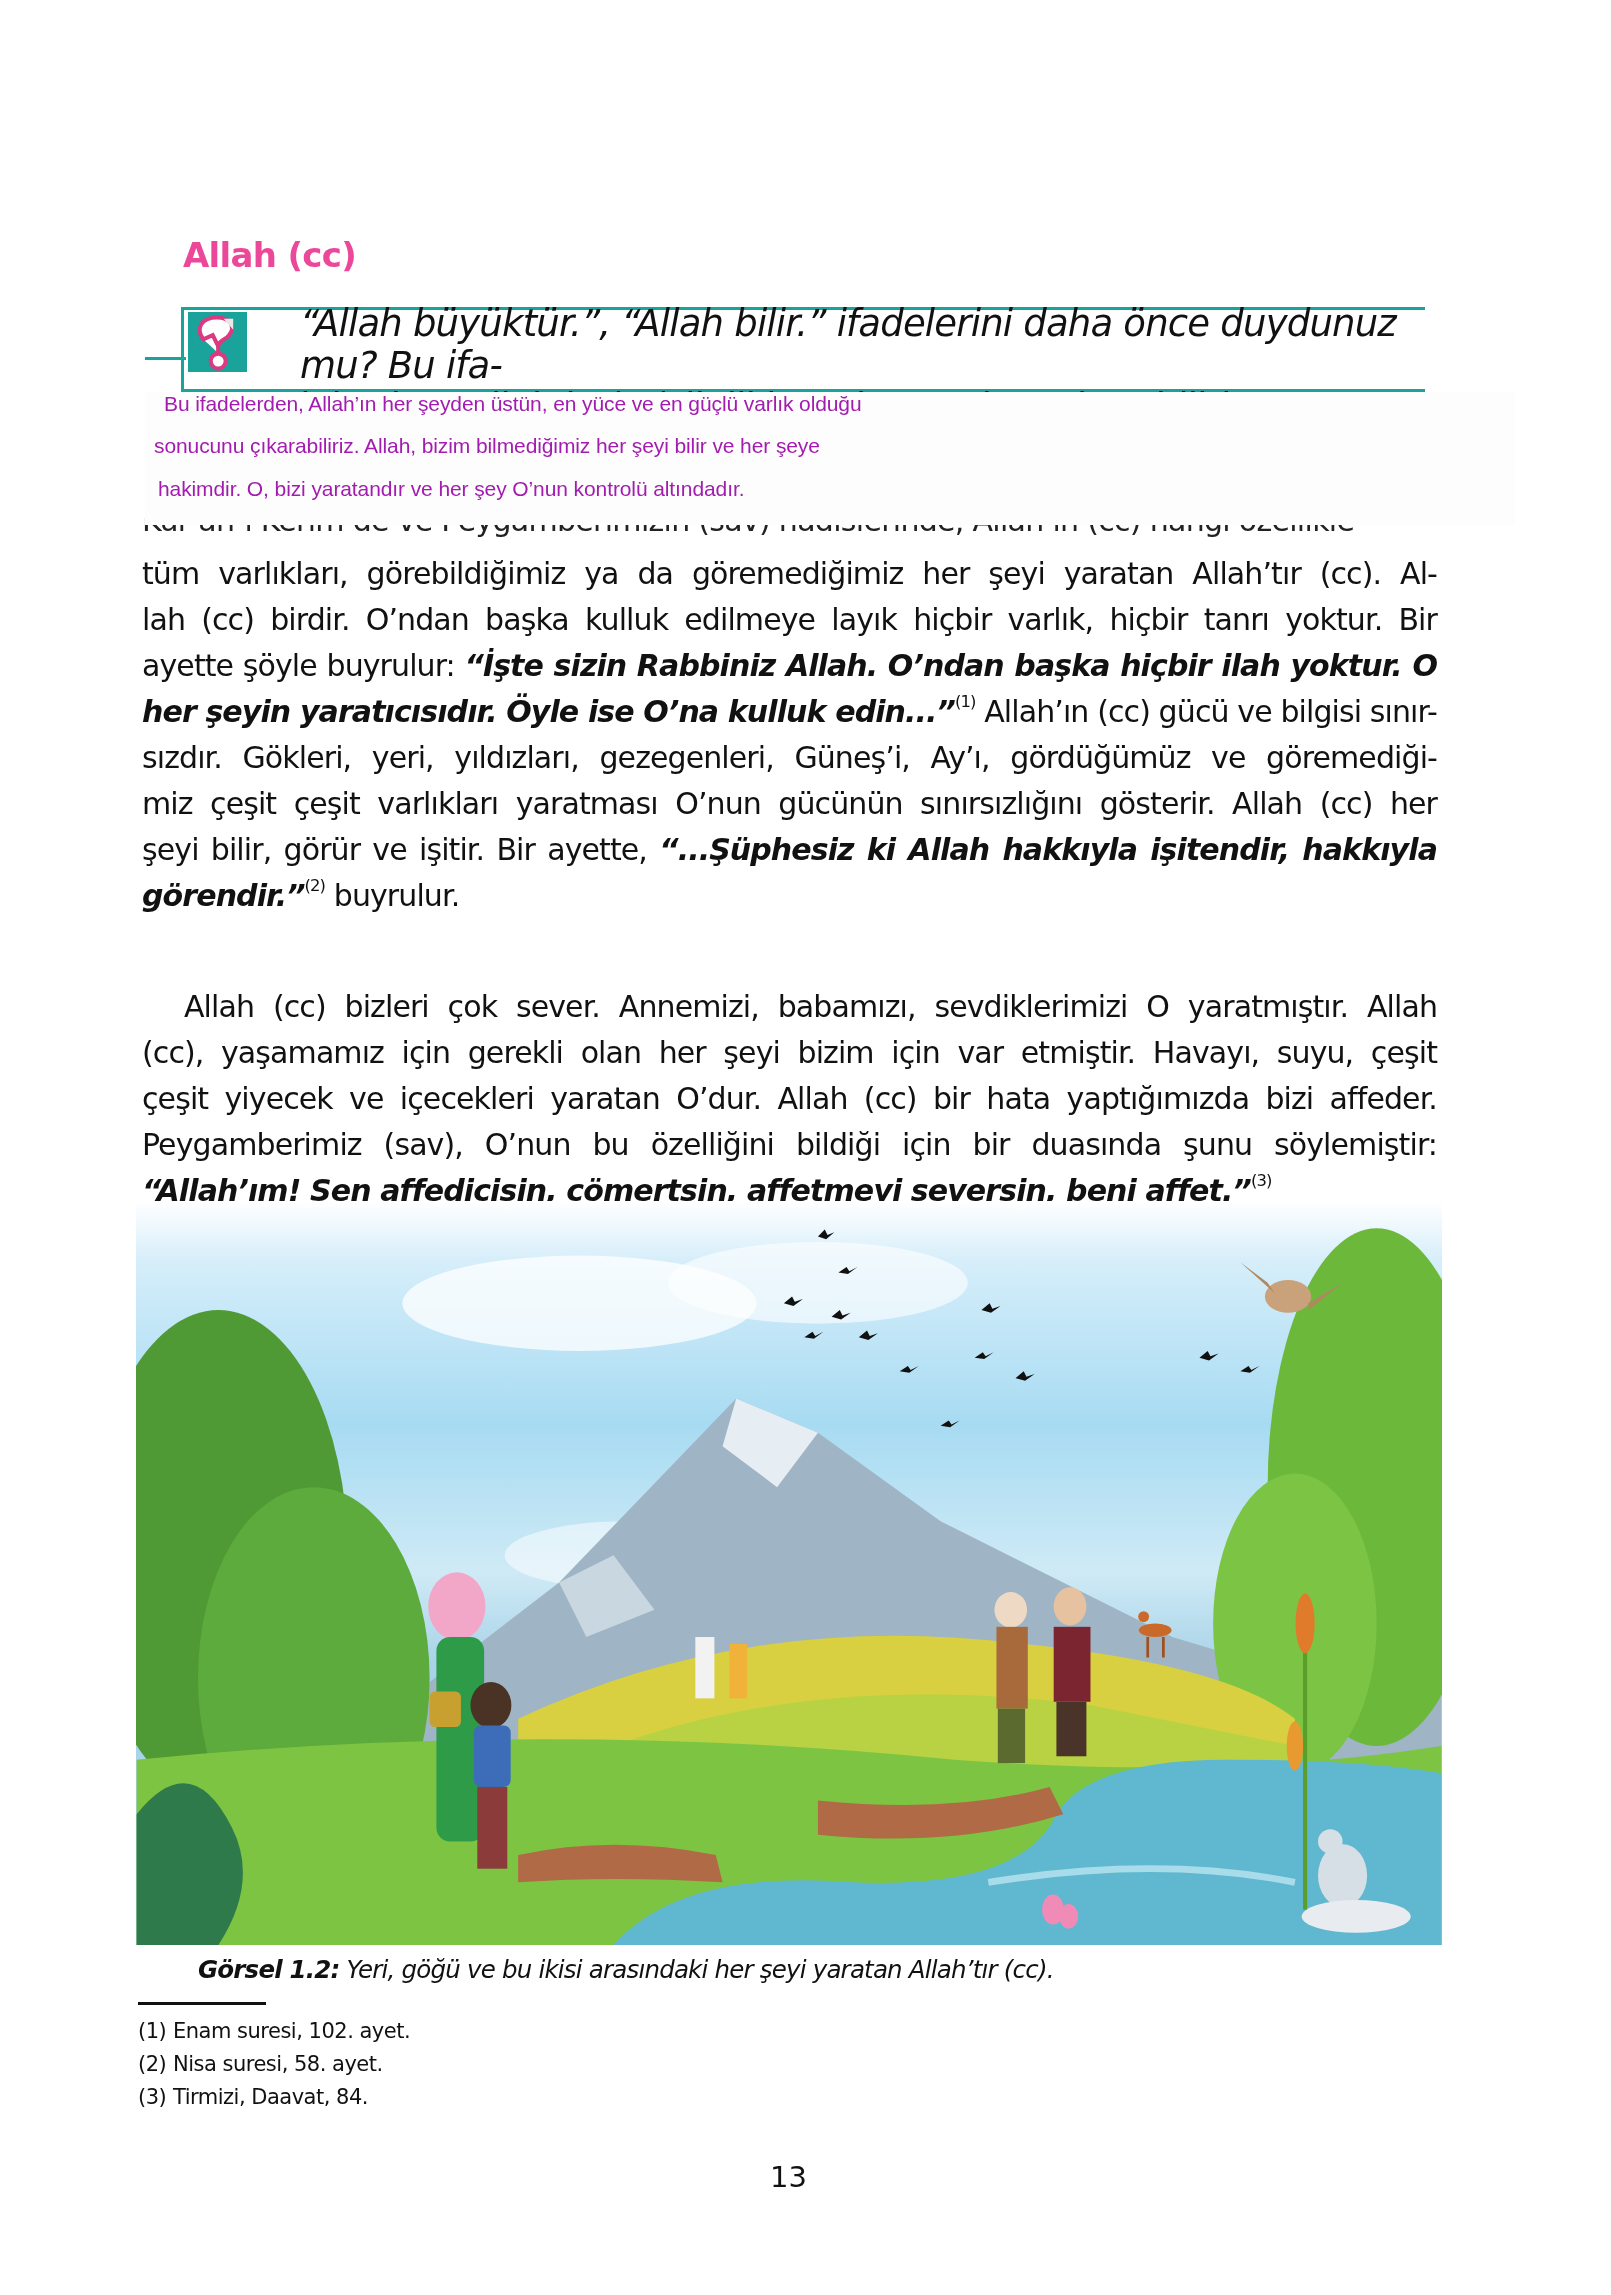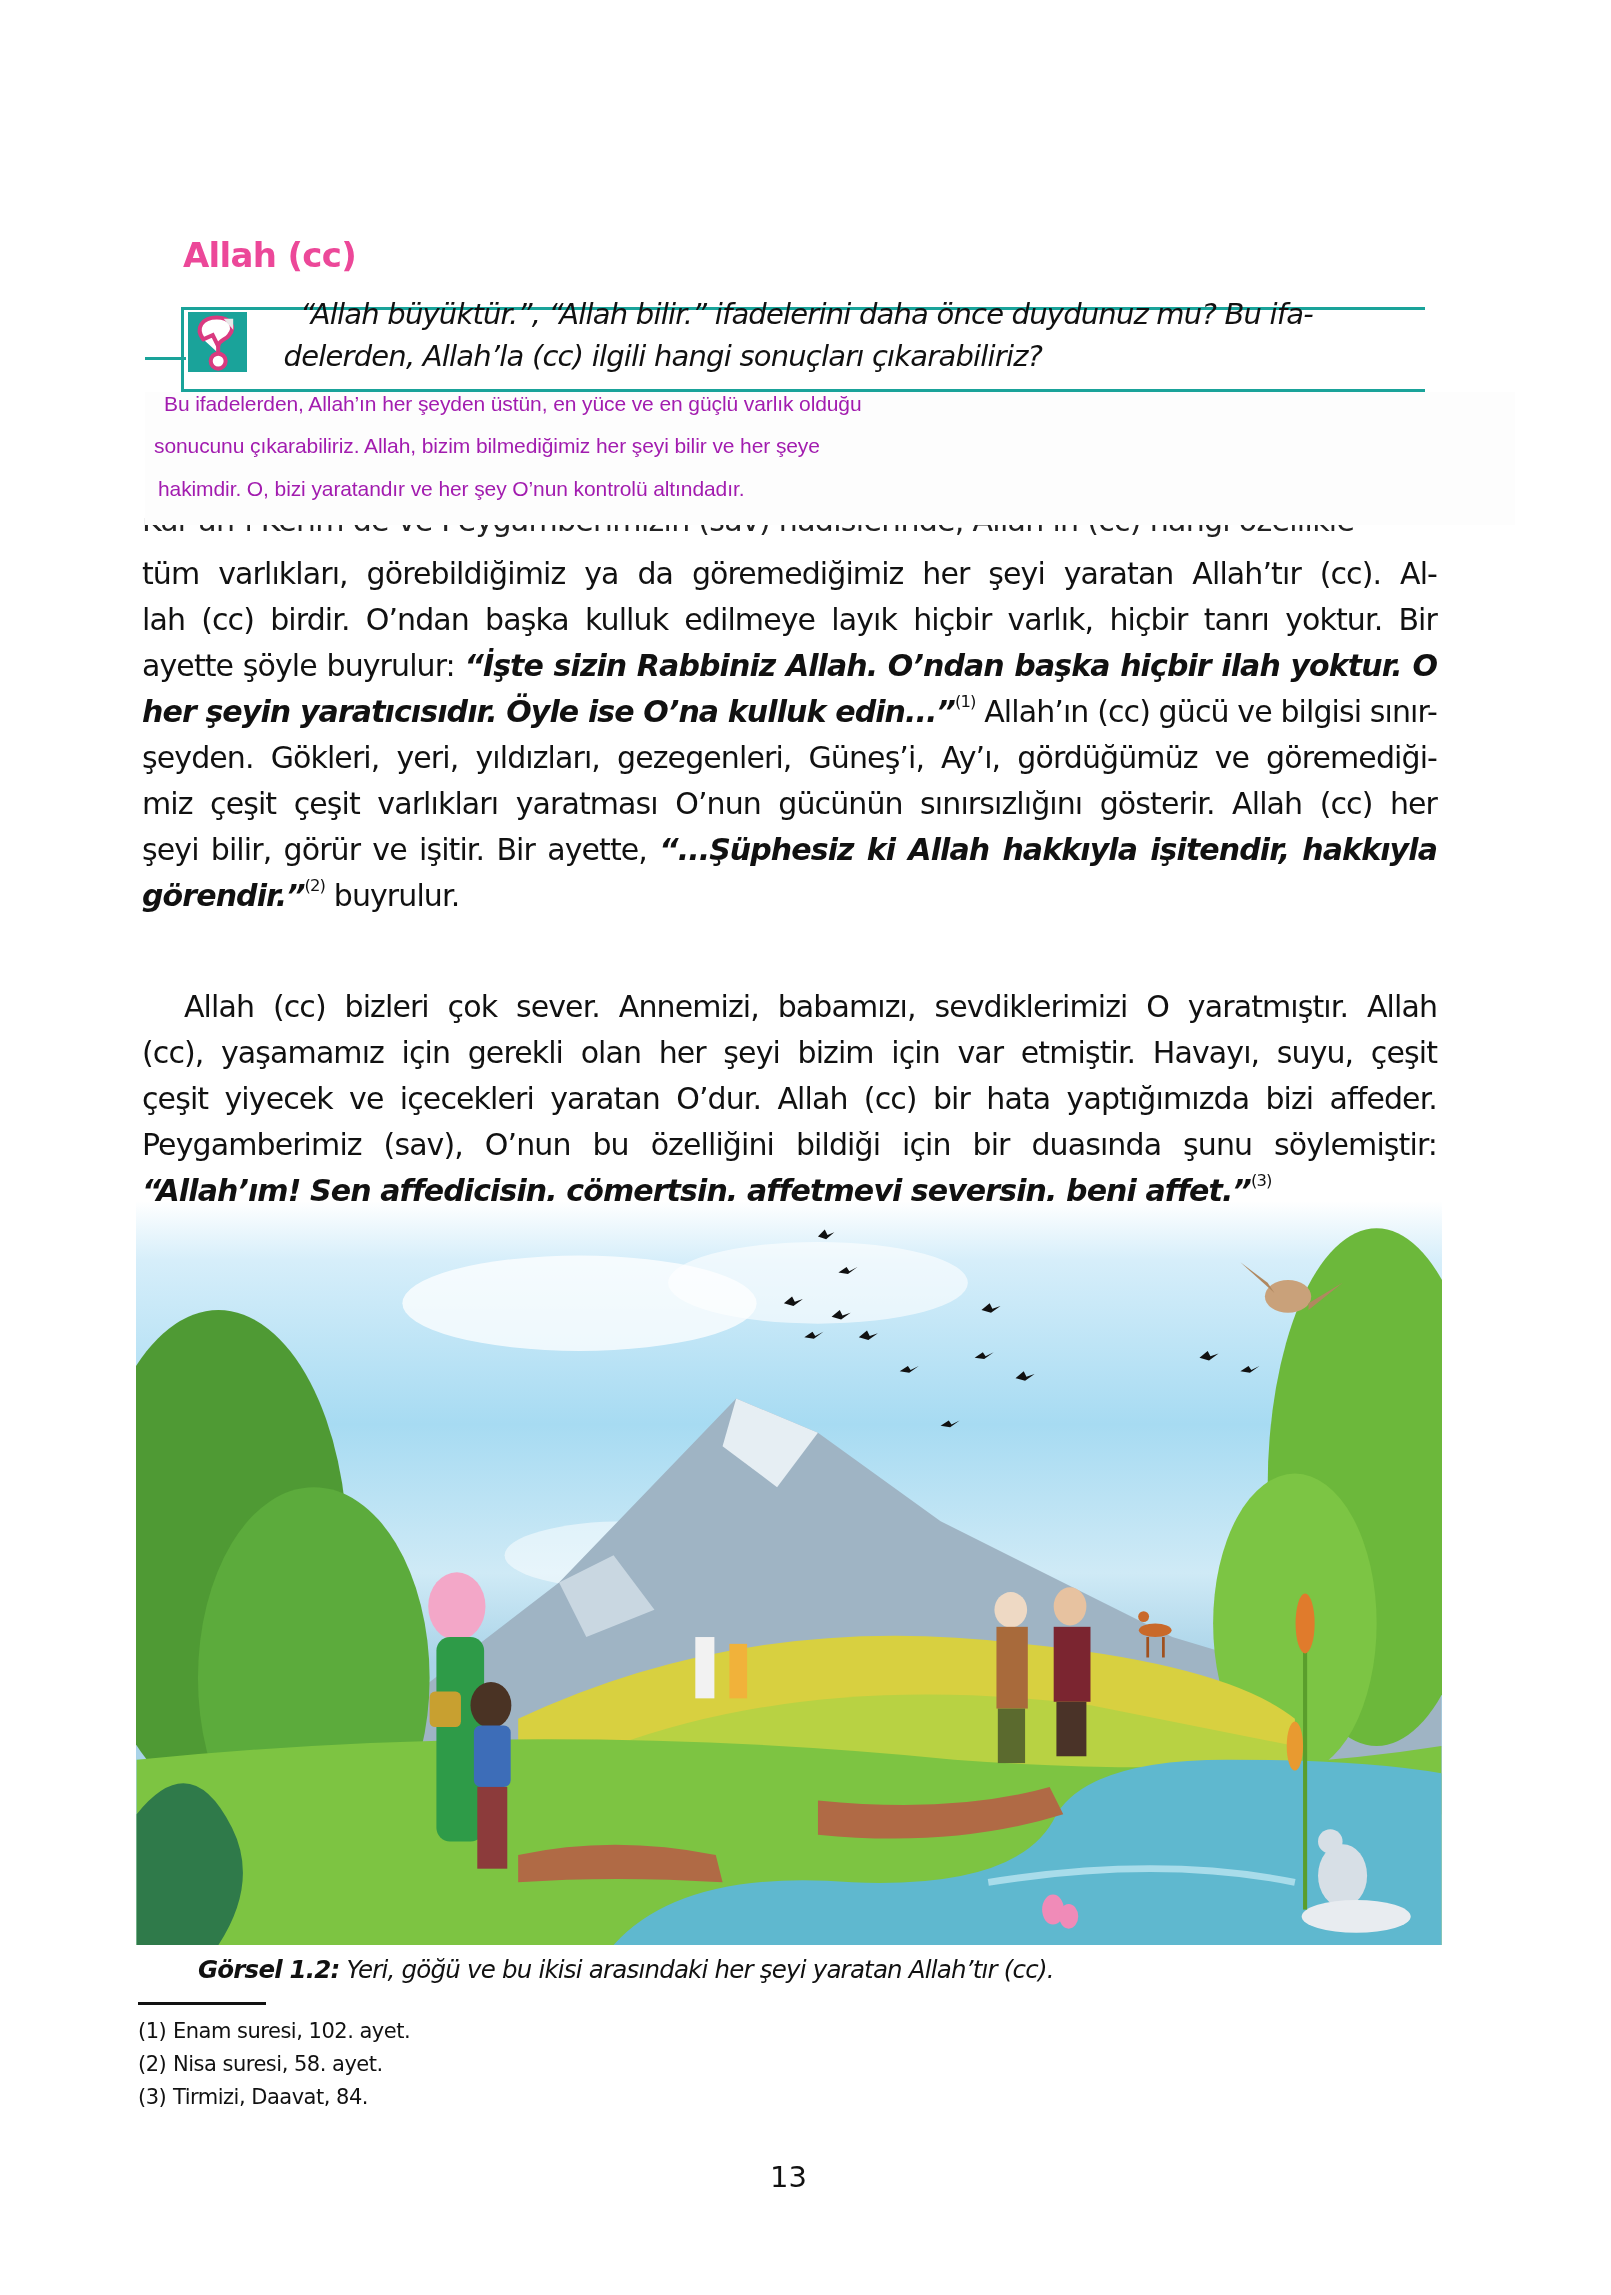--- a/index.html
+++ b/index.html
@@ -8,21 +8,21 @@
 
   .heading { position: absolute; left: 183px; top: 235px; font-size: 34px; font-weight: bold;
              color: #ec4899; font-family: "DejaVu Sans", sans-serif; letter-spacing: -0.7px; }
 
   
   .q-line-left { position: absolute; left: 145px; top: 357px; width: 41px; height: 3.4px; background: #1aa39a; }
   .q-frame { position: absolute; left: 181px; top: 307px; width: 1244px; height: 85px;
              border-left: 3.4px solid #1aa39a; border-top: 3.4px solid #1aa39a; border-bottom: 3.4px solid #1aa39a;
              border-right: none; box-sizing: border-box; }
   .q-icon { position: absolute; left: 188px; top: 312px; width: 59px; height: 60px; background: #1aa39a; }
-  .q-text { position: absolute; left: 300px; top: 293px; width: 1132px; font-size: 29px; font-style: italic;
+  .q-text { position: absolute; left: 300px; top: 303px; width: 1132px; font-size: 37px; font-style: italic;
             line-height: 42px; font-family: "DejaVu Sans", sans-serif; font-weight: 300; letter-spacing: -0.8px; }
   .q-text .l2 { display:block; margin-left: -16.4px; }
 
   
   .answer { position: absolute; left: 145px; top: 392px; width: 1370px; height: 133px; background: #fdfdfd; }
   .answer-line { position: absolute; font-size: 21px; font-weight: normal; color: #a21caf; white-space: nowrap;
                  font-family: "Liberation Sans", sans-serif; letter-spacing: -0.1px; }
   .covered-glyph { position: absolute; left: 145px; top: 477px; font-size: 33px; color: #111; font-family: "DejaVu Sans", sans-serif; }
   .covered-row { position: absolute; left: 142px; top: 518px; width: 1295px; height: 23px; overflow: hidden;
                  font-size: 30px; color: #222; font-family: "DejaVu Sans", sans-serif; white-space: nowrap; letter-spacing: -0.7px; }
@@ -82,21 +82,21 @@
 <div class="answer"></div>
 <div class="answer-line" style="left:164px; top:392px;">Bu ifadelerden, Allah’ın her şeyden üstün, en yüce ve en güçlü varlık olduğu</div>
 <div class="answer-line" style="left:154px; top:434px;">sonucunu çıkarabiliriz. Allah, bizim bilmediğimiz her şeyi bilir ve her şeye</div>
 <div class="answer-line" style="left:158px; top:477px;">hakimdir. O, bizi yaratandır ve her şey O’nun kontrolü altındadır.</div>
 
 <div class="para" id="p1" style="top:551px;">
     <span class="line"><span>tüm varlıkları, görebildiğimiz ya da göremediğimiz her şeyi yaratan Allah’tır (cc). Al-</span></span>
     <span class="line"><span>lah (cc) birdir. O’ndan başka kulluk edilmeye layık hiçbir varlık, hiçbir tanrı yoktur. Bir</span></span>
     <span class="line"><span>ayette şöyle buyrulur: </span><span class="q">“İşte sizin Rabbiniz Allah. O’ndan başka hiçbir ilah yoktur. O</span></span>
     <span class="line"><span class="q">her şeyin yaratıcısıdır. Öyle ise O’na kulluk edin...”</span><sup>(1)</sup><span> Allah’ın (cc) gücü ve bilgisi sınır-</span></span>
-    <span class="line"><span>şeyden. Gökleri, yeri, yıldızları, gezegenleri, Güneş’i, Ay’ı, gördüğümüz ve göremediği-</span></span>
+    <span class="line"><span>sızdır. Gökleri, yeri, yıldızları, gezegenleri, Güneş’i, Ay’ı, gördüğümüz ve göremediği-</span></span>
     <span class="line"><span>miz çeşit çeşit varlıkları yaratması O’nun gücünün sınırsızlığını gösterir. Allah (cc) her</span></span>
     <span class="line"><span>şeyi bilir, görür ve işitir. Bir ayette, </span><span class="q">“...Şüphesiz ki Allah hakkıyla işitendir, hakkıyla</span></span>
     <span class="line last"><span class="q">görendir.”</span><sup>(2)</sup><span> buyrulur.</span></span>
   </div>
 
 <div class="para" id="p2" style="top:984px;">
     <span class="line indent"><span>Allah (cc) bizleri çok sever. Annemizi, babamızı, sevdiklerimizi O yaratmıştır. Allah</span></span>
     <span class="line"><span>(cc), yaşamamız için gerekli olan her şeyi bizim için var etmiştir. Havayı, suyu, çeşit</span></span>
     <span class="line"><span>çeşit yiyecek ve içecekleri yaratan O’dur. Allah (cc) bir hata yaptığımızda bizi affeder.</span></span>
     <span class="line"><span>Peygamberimiz (sav), O’nun bu özelliğini bildiği için bir duasında şunu söylemiştir:</span></span>

